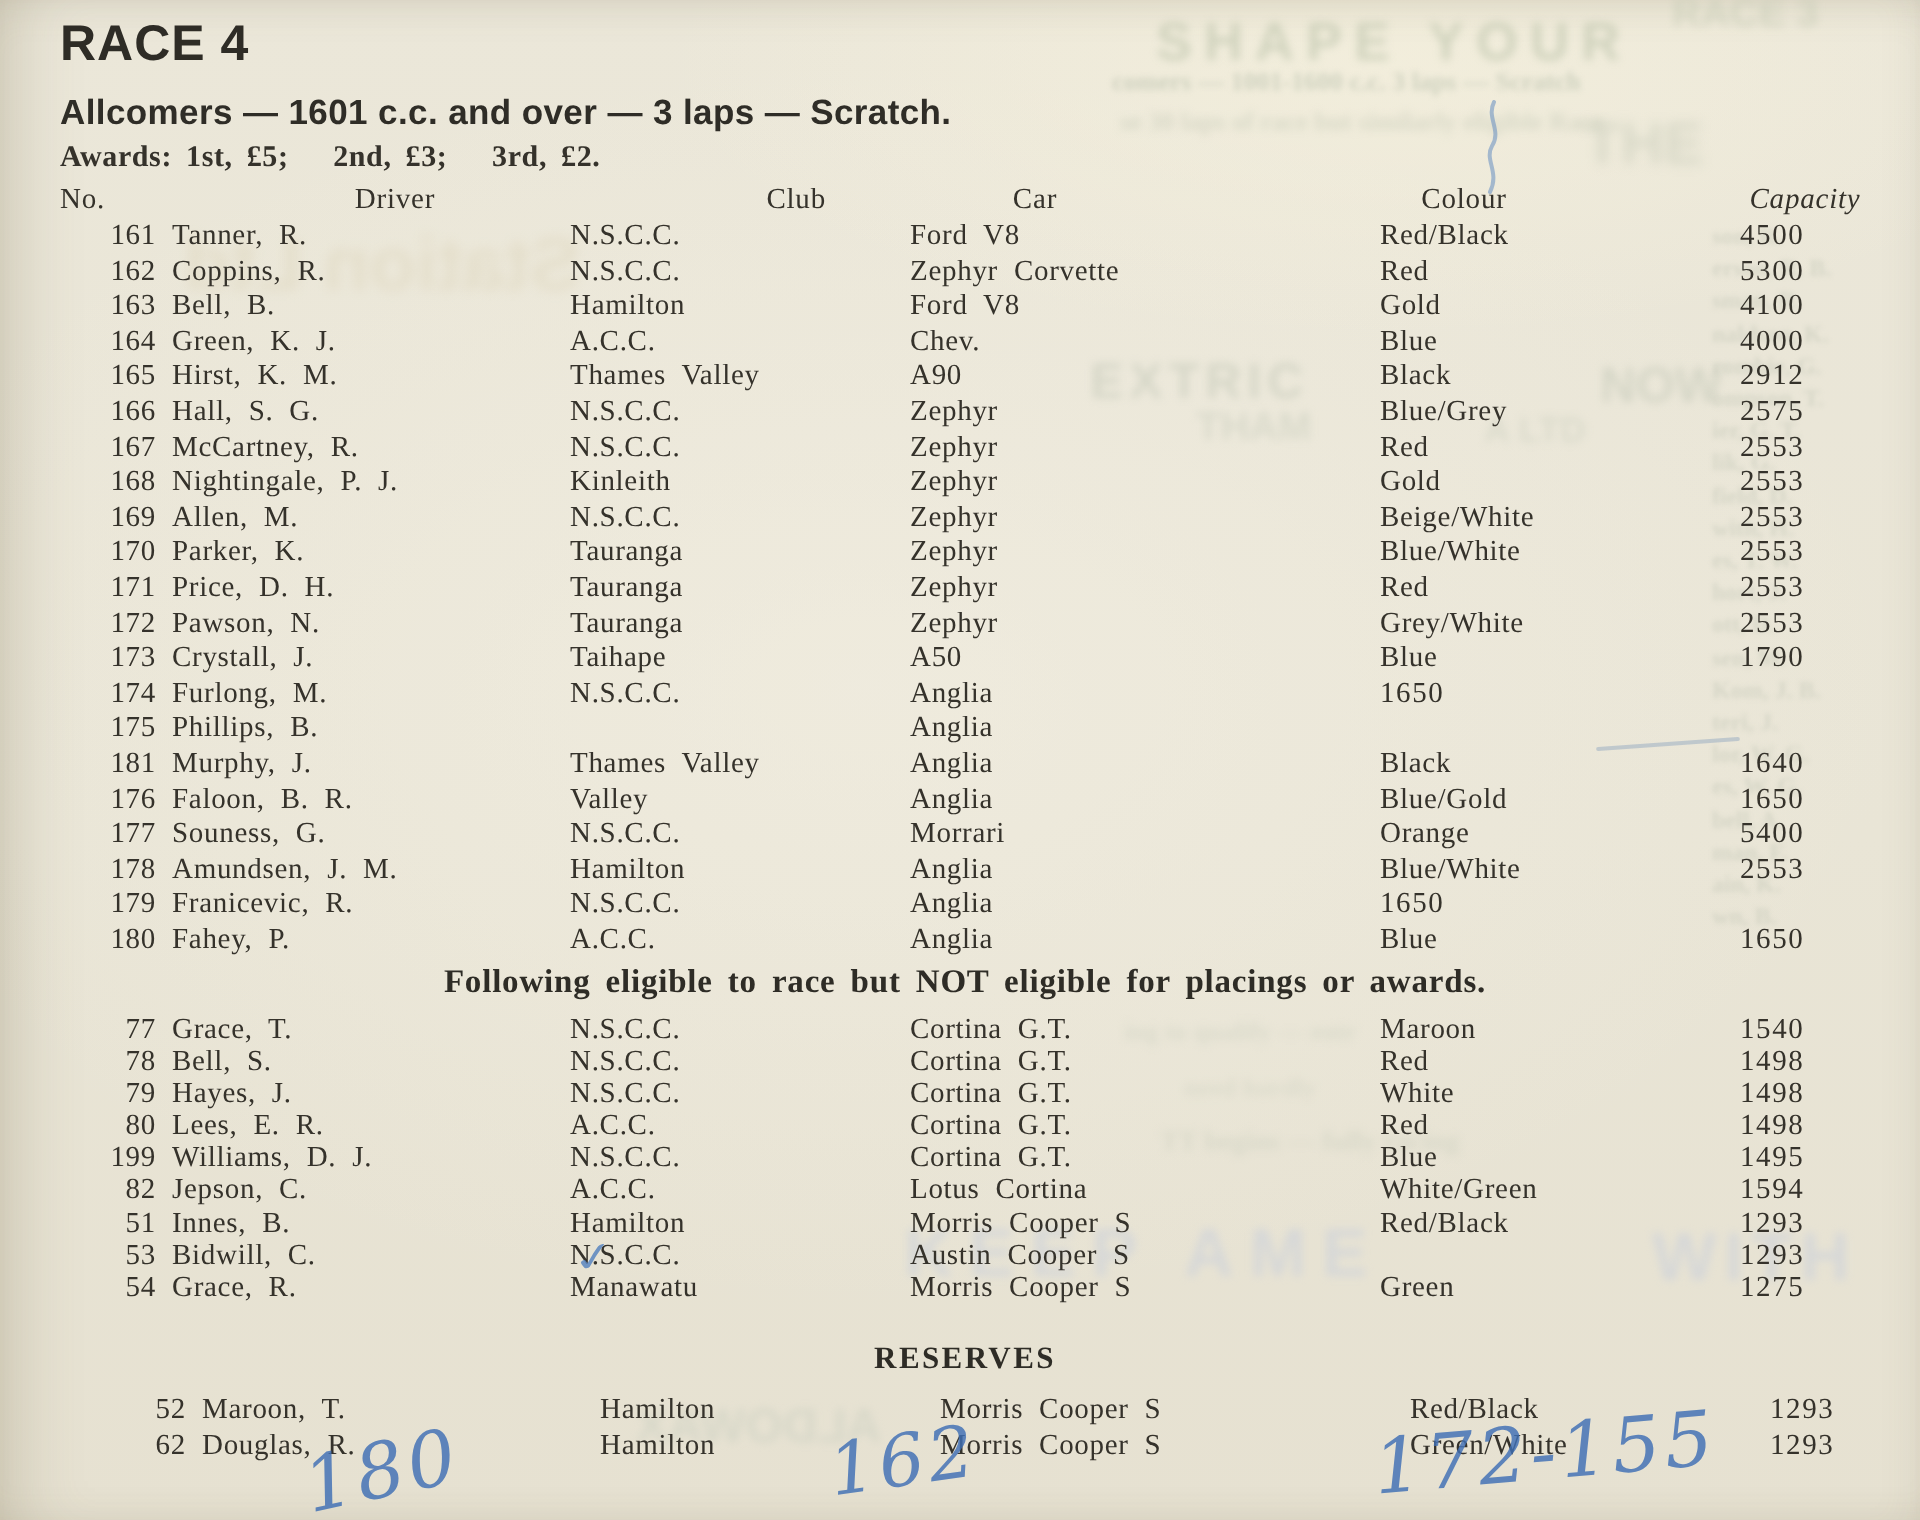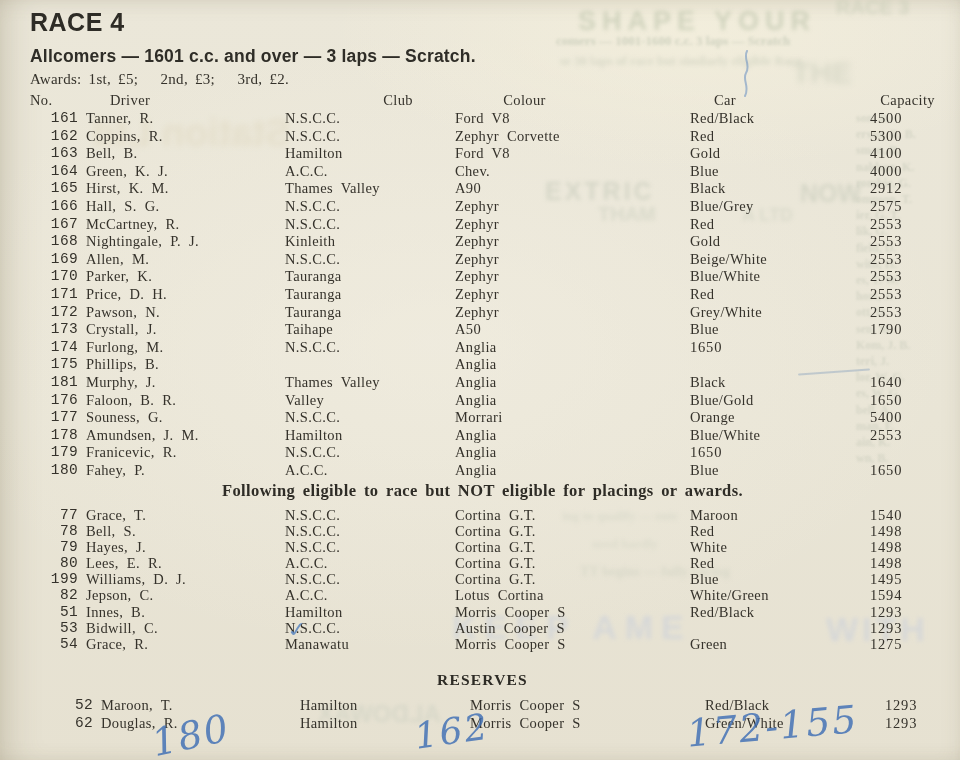--- a/index.html
+++ b/index.html
@@ -29,46 +29,46 @@
     font-family:"Liberation Sans",sans-serif;font-weight:bold;
     font-size:25px;letter-spacing:.5px;color:#2e2c26;
   }
   .subtitle{
     position:absolute;left:30px;top:46px;
     font-family:"Liberation Sans",sans-serif;font-weight:bold;
     font-size:17.5px;letter-spacing:.2px;color:#2f2d27;
   }
   .awards{
     position:absolute;left:30px;top:71px;
-    font-weight:normal;font-size:15px;letter-spacing:.3px;word-spacing:3px;
+    font-weight:bold;font-size:15px;letter-spacing:.3px;word-spacing:3px;
   }
   .grid-row{
     display:grid;
     grid-template-columns:48px 207px 170px 235px 180px 1fr;
     padding:0 25px 0 30px;
   }
   .theader{position:absolute;left:0;top:92px;width:960px;box-sizing:border-box;font-size:14.5px;letter-spacing:.4px;}
   .theader .hc{white-space:nowrap;}
   .h-no{text-align:left;}
-  .h-driver{text-align:left;padding-left:32px;}
+  .h-driver{text-align:center;padding-left:32px;}
   .h-club{text-align:right;position:relative;left:-42px;}
   .h-car{text-align:center;position:relative;left:-55px;}
   .h-colour{text-align:center;position:relative;left:-48px;}
-  .h-capacity{text-align:right;}
+  .h-capacity{text-align:center;font-style:italic;}
   .rows{position:absolute;left:0;width:960px;}
   #main-rows{top:110px;}
   #inel-rows{top:507px;}
   #res-rows{top:697px;}
   .trow{box-sizing:border-box;width:960px;height:17.6px;line-height:17.6px;font-size:14.5px;letter-spacing:.35px;word-spacing:4px;white-space:nowrap;}
   #inel-rows .trow{height:16.1px;line-height:16.1px;}
   #res-rows .trow{height:17.5px;line-height:17.5px;}
   #res-rows{padding-left:0;}
   #res-rows .trow{padding-left:45px;padding-right:24px;}
   .cell{overflow:visible;}
-  .c-no{text-align:right;font-family:Liberation Mono, monospace;}
+  .c-no{text-align:right;}
   .c-driver{padding-left:8px;}
   .c-capacity{text-align:left;letter-spacing:.8px;}
   .section-heading{
     position:absolute;left:30px;top:481px;width:905px;text-align:center;
     font-weight:bold;font-size:16.5px;letter-spacing:.4px;word-spacing:3px;color:#2e2c26;
   }
   .reserves-heading{
     position:absolute;left:30px;top:671px;width:905px;text-align:center;
     font-weight:bold;font-size:15.5px;letter-spacing:1.2px;color:#2e2c26;
   }
@@ -136,22 +136,22 @@
 
   <div class="printed">
     <div class="title">RACE 4</div>
     <div class="subtitle">Allcomers — 1601 c.c. and over — 3 laps — Scratch.</div>
     <div class="awards">Awards: 1st, £5;  2nd, £3;  3rd, £2.</div>
 
     <div class="theader grid-row">
       <div class="hc h-no">No.</div>
       <div class="hc h-driver">Driver</div>
       <div class="hc h-club">Club</div>
+      <div class="hc h-car">Car</div>
       <div class="hc h-colour">Colour</div>
-      <div class="hc h-car">Car</div>
       <div class="hc h-capacity">Capacity</div>
     </div>
 
     <div id="main-rows" class="rows">
         <div class="trow grid-row">
           <div class="cell c-no">161</div>
           <div class="cell c-driver">Tanner, R.</div>
           <div class="cell c-club">N.S.C.C.</div>
           <div class="cell c-car">Ford V8</div>
           <div class="cell c-colour">Red/Black</div>

